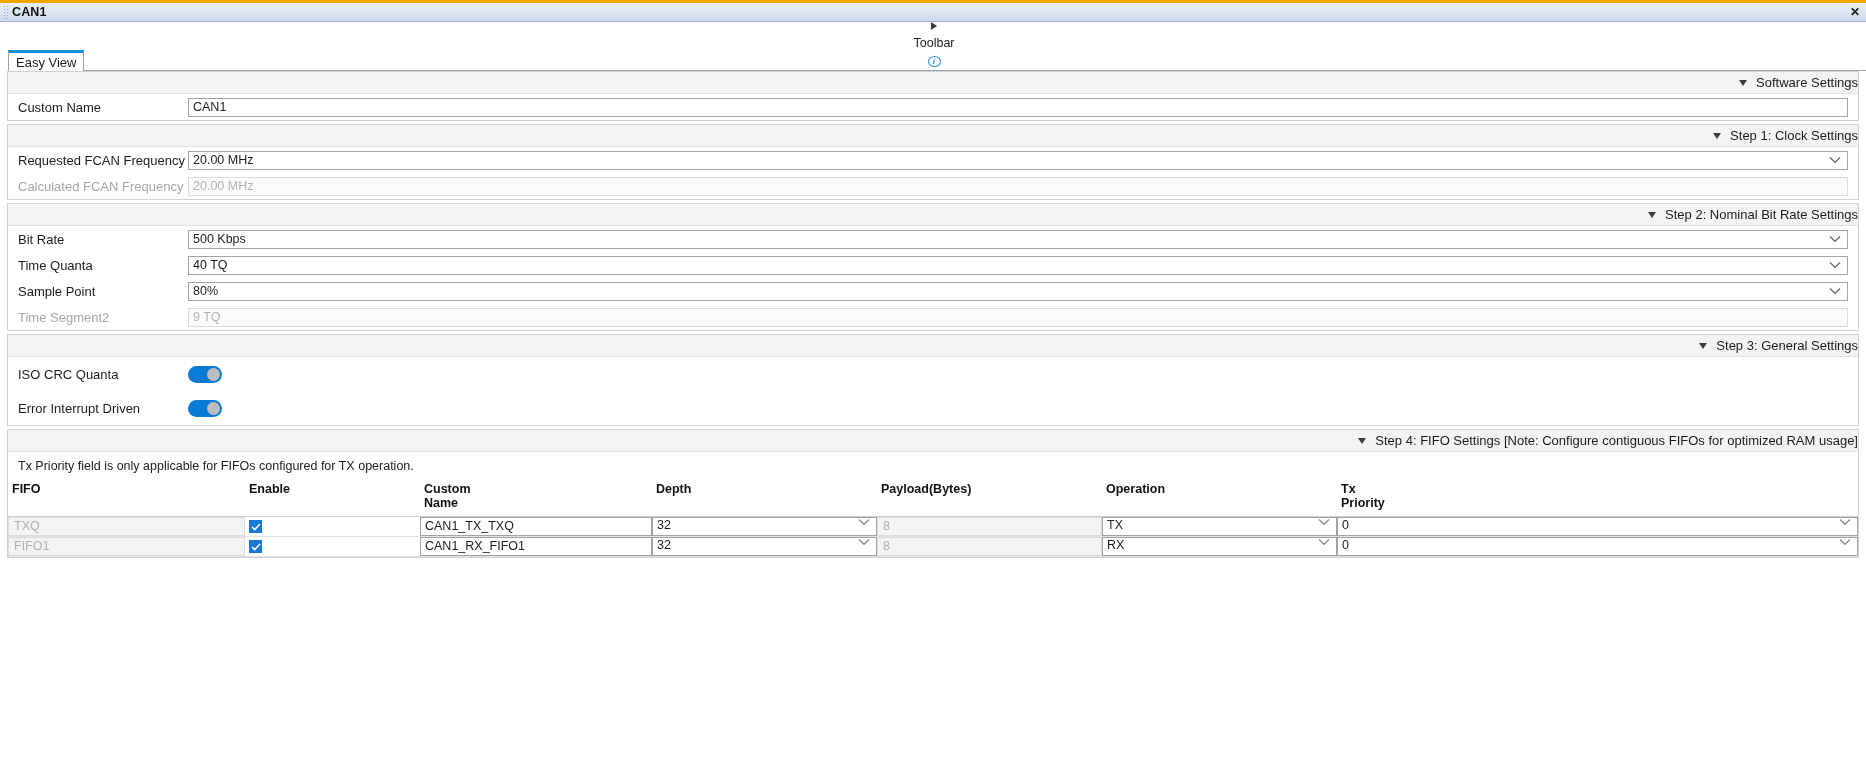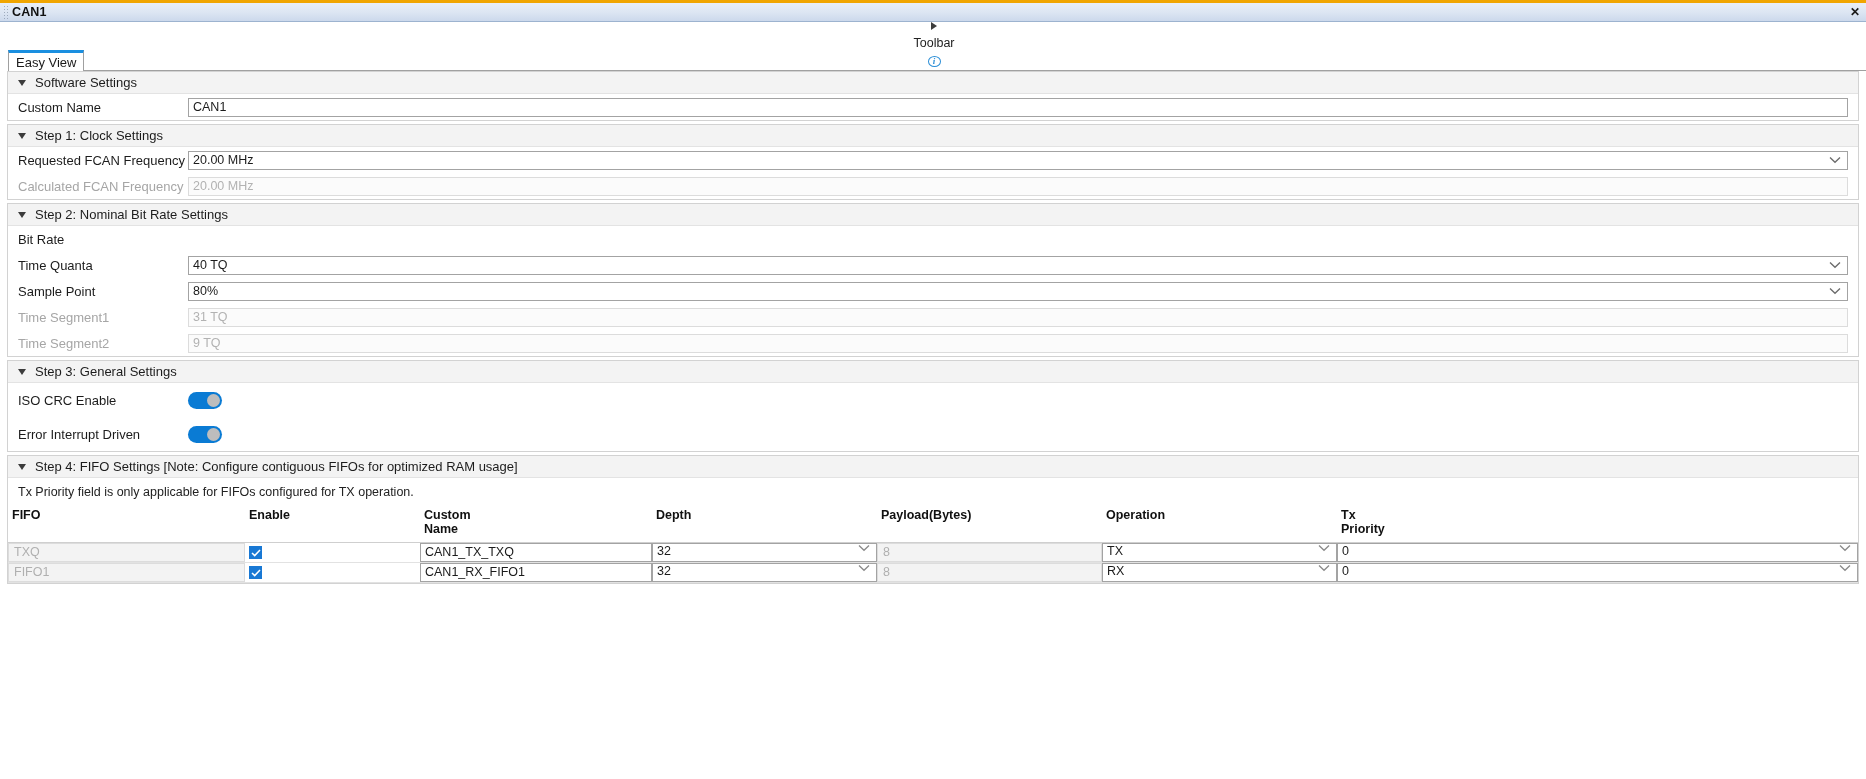--- a/index.html
+++ b/index.html
@@ -134,20 +134,21 @@
     border-top: 1px solid #d2d2d2;
     border-bottom: 1px solid #e3e3e3;
     height: 23px;
     display: flex;
     align-items: center;
     gap: 9px;
     padding-left: 10px;
     font-size: 13px;
     color: #1c1c1c;
     cursor: pointer;
+    justify-content: flex-end;
   }
   .tri-down {
     width: 0; height: 0;
     border-top: 6px solid #3c3c3c;
     border-left: 4.5px solid transparent;
     border-right: 4.5px solid transparent;
     flex: 0 0 auto;
   }
 
   .group-body { padding: 0; }
@@ -350,20 +351,28 @@
 
   <div class="group">
     <div class="group-header">
       <span class="tri-down"></span>
       <span>Step 2: Nominal Bit Rate Settings</span>
     </div>
     <div class="group-body">
 
       <div class="row">
         <span class="row-label">Bit Rate</span>
+        <div class="field select">
+          <span>500 Kbps</span>
+          <span class="chev">
+            <svg width="12" height="8" viewBox="0 0 12 8">
+                <path d="M1 1.5 L6 6.3 L11 1.5" fill="none" stroke="#6b6b6b" stroke-width="1.3"></path>
+              </svg>
+          </span>
+        </div>
       </div>
 
       <div class="row">
         <span class="row-label">Time Quanta</span>
         <div class="field select">
           <span>40 TQ</span>
           <span class="chev">
             <svg width="12" height="8" viewBox="0 0 12 8">
                 <path d="M1 1.5 L6 6.3 L11 1.5" fill="none" stroke="#6b6b6b" stroke-width="1.3"></path>
               </svg>
@@ -377,41 +386,37 @@
           <span>80%</span>
           <span class="chev">
             <svg width="12" height="8" viewBox="0 0 12 8">
                 <path d="M1 1.5 L6 6.3 L11 1.5" fill="none" stroke="#6b6b6b" stroke-width="1.3"></path>
               </svg>
           </span>
         </div>
       </div>
 
 
-      <div class="row">
-        <span class="row-label disabled">Time Segment1</span>
-        <div class="field disabled">31 TQ</div>
-      </div>
 
       <div class="row">
         <span class="row-label disabled">Time Segment2</span>
         <div class="field disabled">9 TQ</div>
       </div>
 
     </div>
   </div>
 
   <div class="group">
     <div class="group-header">
       <span class="tri-down"></span>
       <span>Step 3: General Settings</span>
     </div>
     <div class="group-body">
       <div class="row toggle-row">
-        <span class="row-label">ISO CRC Enable</span>
+        <span class="row-label">ISO CRC Quanta</span>
         <div class="toggle">
           <span class="knob"></span>
         </div>
       </div>
       <div class="row toggle-row">
         <span class="row-label">Error Interrupt Driven</span>
         <div class="toggle">
           <span class="knob"></span>
         </div>
       </div>

